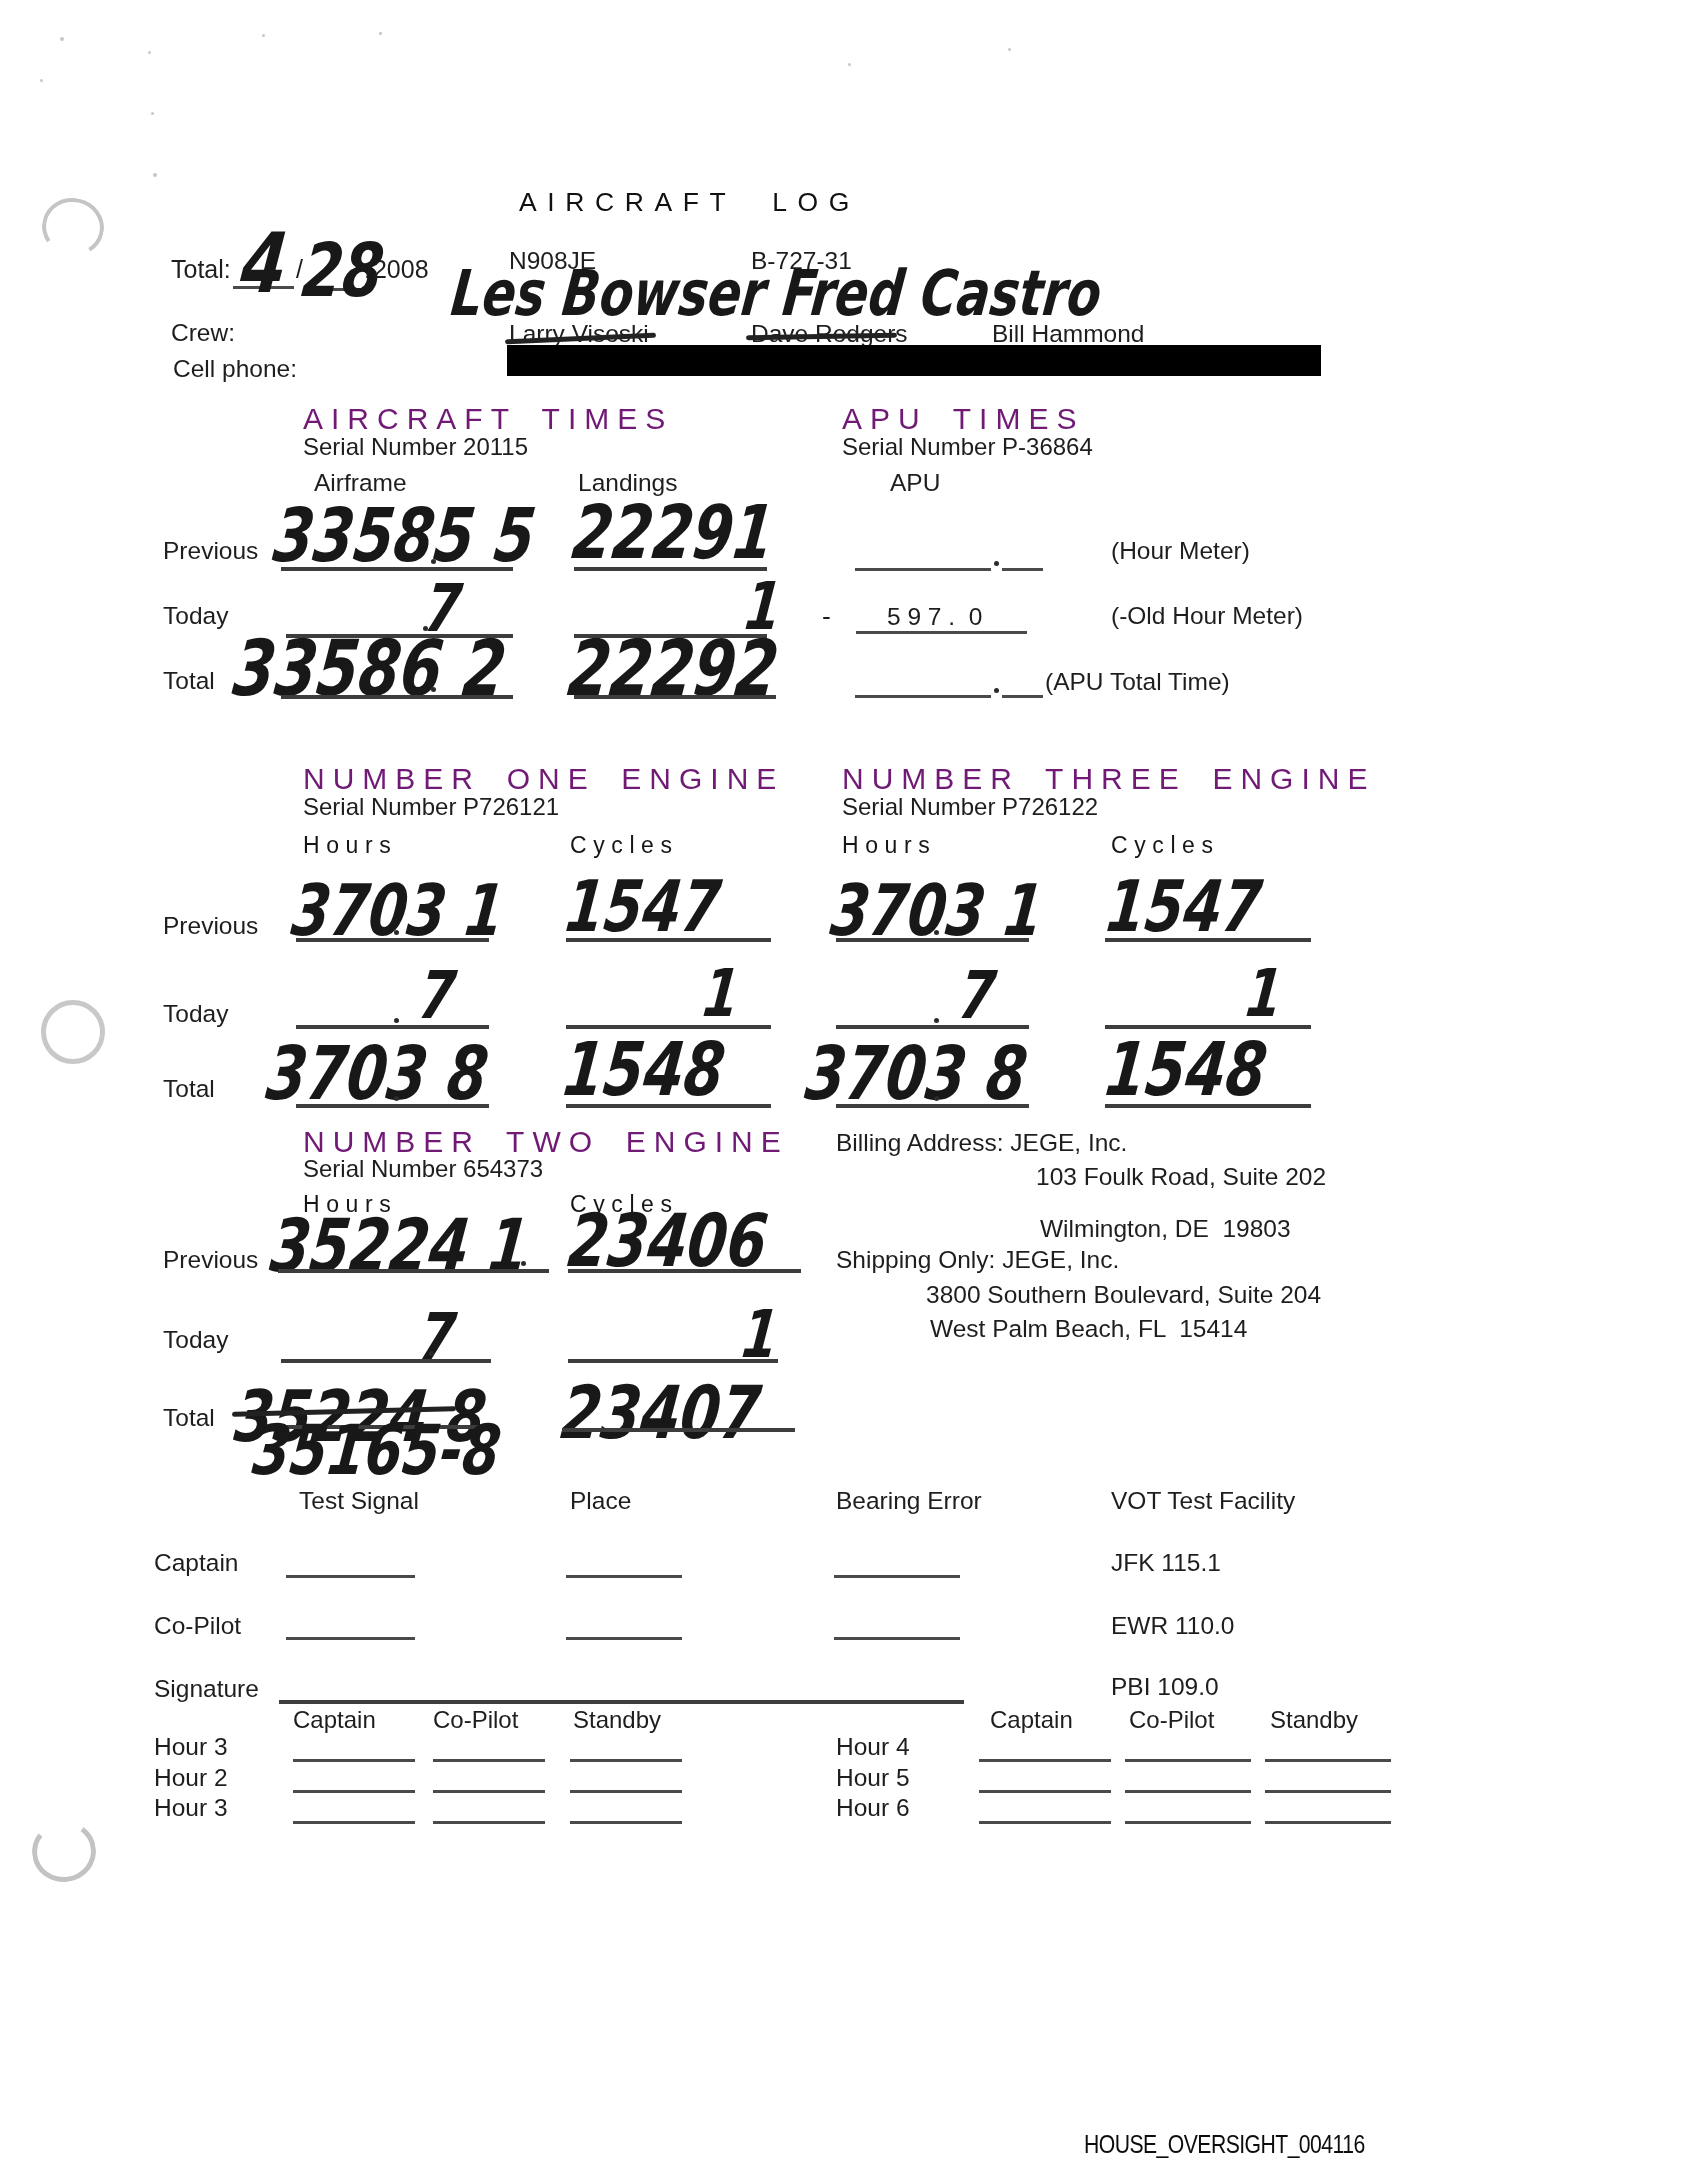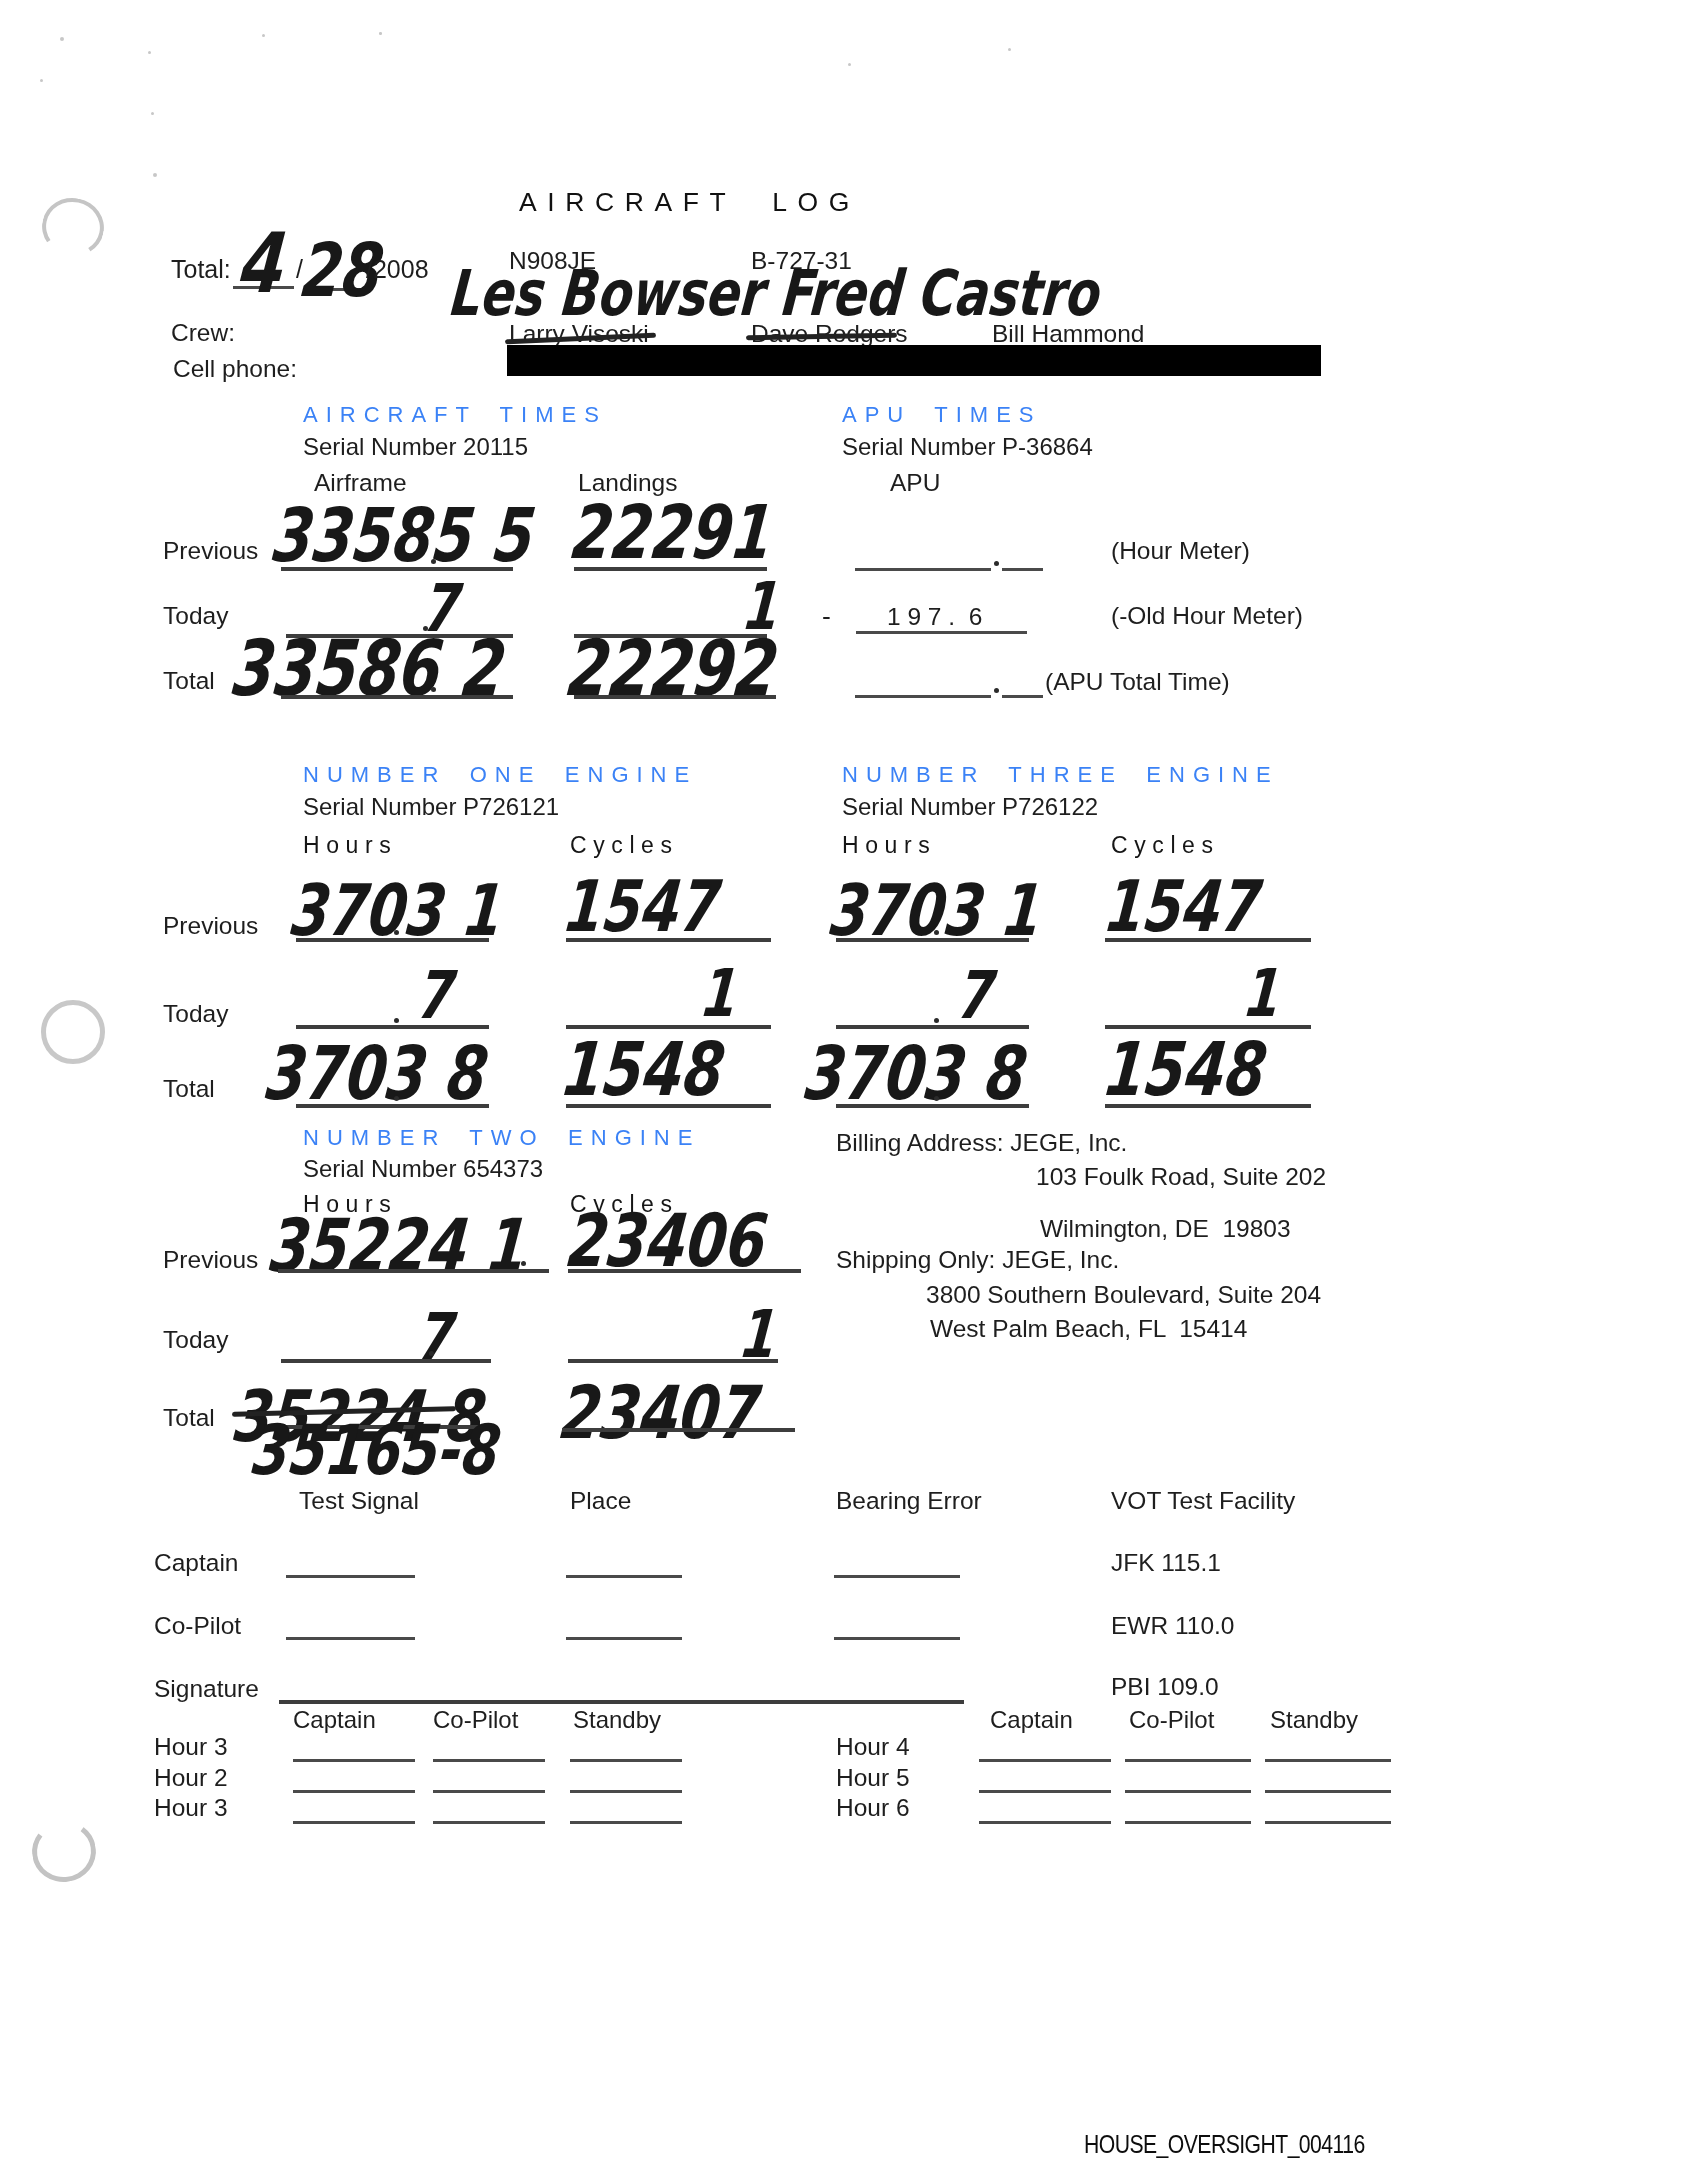--- a/index.html
+++ b/index.html
@@ -2,21 +2,21 @@
 <html style="font-size:10.6px"><head>
 <meta charset="utf-8">
 <style>
   * { margin:0; padding:0; box-sizing:border-box; }
   html,body { background:#ffffff; }
   .page {
     position:relative; width:1427px; height:2183px; background:#ffffff;
     font-family:"Liberation Sans", sans-serif; color:#1f1f1f; overflow:hidden;
   }
   .t  { position:absolute; font-size:24.5px; color:#1e1e1e; white-space:pre; }
-  .ts { position:absolute; font-size:22px; letter-spacing:8px; word-spacing:9.3px; color:#3b82f6; white-space:pre; }
+  .ts { position:absolute; font-size:30px; letter-spacing:8px; word-spacing:9.3px; color:#701a75; white-space:pre; }
   .tl { position:absolute; font-size:23px; letter-spacing:6.6px; color:#161616; white-space:pre; }
   .ttl{ position:absolute; font-size:26.5px; letter-spacing:10.6px; word-spacing:18.5px; color:#111; white-space:pre; }
   .hw {
     position:absolute; font-family:"DejaVu Sans", sans-serif; font-weight:700; font-style:italic;
     color:#181818; white-space:pre; line-height:1; letter-spacing:0;
     transform:skewX(-6deg) scaleX(.78); transform-origin:0 0;
   }
   .bl  { position:absolute; height:4px; background:#3d3d3d; }
   .bl2 { position:absolute; height:3.3px; background:#4a4a4a; }
   .dot { position:absolute; width:5.3px; height:5.3px; background:#2b2b2b; border-radius:50%; }
@@ -94,21 +94,21 @@
   <div class="dot" style="left:994px;top:561px"></div>
   <div class="bl2" style="left:1002px;top:568px;width:41px"></div>
   <div class="ann" style="left:1111px;top:537px">(Hour Meter)</div>
 
   <div class="hw" style="left:429px;top:576px;font-size:66px">7</div>
   <div class="hw" style="left:749px;top:574px;font-size:66px">1</div>
   <div class="bl" style="left:286px;top:634px;width:227px"></div>
   <div class="dot" style="left:423px;top:626px"></div>
   <div class="bl" style="left:574px;top:634px;width:193px"></div>
   <div class="t" style="left:822px;top:601px;font-size:26.5px">-</div>
-  <div class="t" style="left:887px;top:603px;font-size:24.5px">1 9 7 .  6</div>
+  <div class="t" style="left:887px;top:603px;font-size:24.5px">5 9 7 .  0</div>
   <div class="bl2" style="left:856px;top:631px;width:171px"></div>
   <div class="ann" style="left:1111px;top:602px">(-Old Hour Meter)</div>
 
   <div class="hw" style="left:238px;top:630px;font-size:77px">33586 2</div>
   <div class="hw" style="left:573px;top:630px;font-size:77px">22292</div>
   <div class="bl" style="left:281px;top:695px;width:232px"></div>
   <div class="dot" style="left:431px;top:687px"></div>
   <div class="bl" style="left:574px;top:695px;width:202px"></div>
   <div class="bl2" style="left:855px;top:695px;width:136px"></div>
   <div class="dot" style="left:994px;top:688px"></div>

